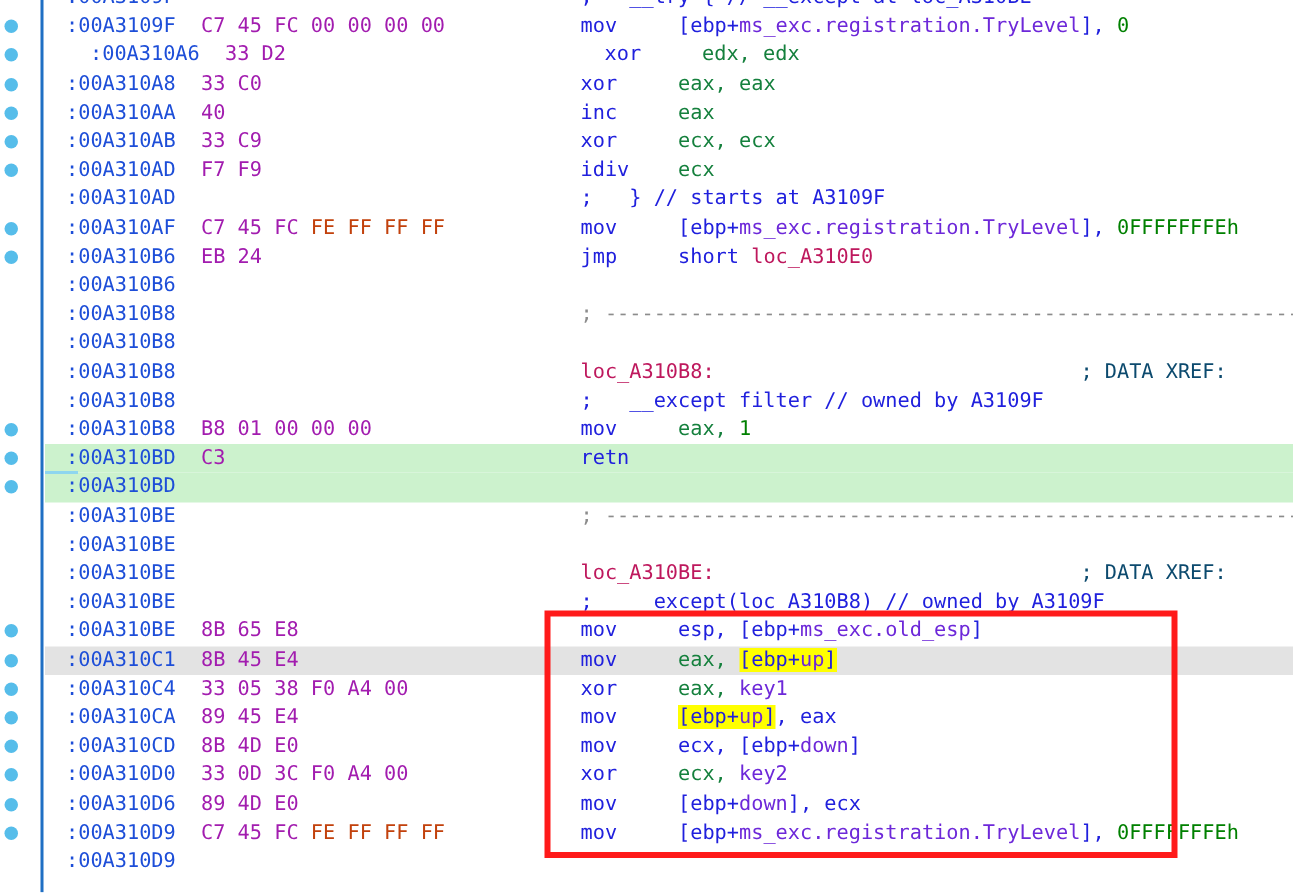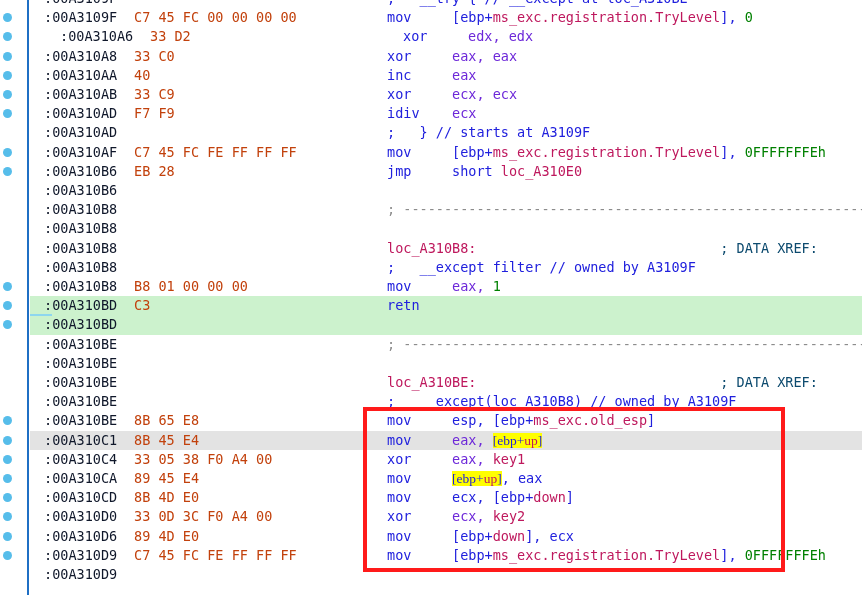--- a/index.html
+++ b/index.html
@@ -63,44 +63,44 @@
     white-space: pre;
     box-sizing: border-box;
   }
   .row.hl-green  { background: #ccf2cd; }
   .row.hl-select { background: #e3e3e3; }
 
   .addr {
     position: absolute;
     left: 44px;
     top: 0;
-    color: #0f172a;
+    color: #1d4ed8;
     letter-spacing: 0px;
   }
   .bytes {
     position: absolute;
     left: 134px;
     top: 0;
   }
   .instr {
     position: absolute;
     left: 387px;
     top: 0;
   }
-  .c-byte   { color: #c2410c; }
+  .c-byte   { color: #a21caf; }
   .c-bytef  { color: #c2410c; }
   .c-mnem   { color: #2020dd; }
-  .c-reg    { color: #6d28d9; }
+  .c-reg    { color: #15803d; }
   .c-cmt    { color: #2020dd; }
-  .c-sym    { color: #be185d; margin-top: 34px; }
+  .c-sym    { color: #6d28d9; margin-top: 34px; }
   .c-loc    { color: #be185d; }
   .c-num    { color: #008000; }
   .c-xref   { color: #0c4a6e; }
   .c-dash   { color: #8c8c8c; }
-  .hl-y     { background: #ffff00; font-family: Liberation Serif, serif; }
+  .hl-y     { background: #ffff00; }
 
   
   #red-box {
     position: absolute;
     left: 363px;
     top: 407px;
     width: 422px;
     height: 165px;
     border: 4px solid #ff1a1a;
     box-sizing: border-box;
@@ -116,21 +116,21 @@
   <div id="rows">
       <div class="row" style="top: -11px; position: absolute; left: 0px; width: 862px;"><span class="addr">:00A3109F</span><span class="bytes"></span><span class="instr"><span class="c-cmt">;   __try { // __except at loc_A310BE</span></span></div>
       <div class="row" style="top: 8.2px; position: absolute; left: 0px; width: 862px;"><span class="addr">:00A3109F</span><span class="bytes"><span class="c-byte">C7</span> <span class="c-byte">45</span> <span class="c-byte">FC</span> <span class="c-byte">00</span> <span class="c-byte">00</span> <span class="c-byte">00</span> <span class="c-byte">00</span></span><span class="instr"><span class="c-mnem">mov</span>     <span class="c-mnem">[ebp+</span><span class="c-sym">ms_exc.registration.TryLevel</span><span class="c-mnem">], </span><span class="c-num">0</span></span></div>
       <div class="row" style="top: 27.4px; position: absolute; left: 16px; width: 862px;"><span class="addr">:00A310A6</span><span class="bytes"><span class="c-byte">33</span> <span class="c-byte">D2</span></span><span class="instr"><span class="c-mnem">xor</span>     <span class="c-reg">edx, edx</span></span></div>
       <div class="row" style="top: 46.6px; position: absolute; left: 0px; width: 862px;"><span class="addr">:00A310A8</span><span class="bytes"><span class="c-byte">33</span> <span class="c-byte">C0</span></span><span class="instr"><span class="c-mnem">xor</span>     <span class="c-reg">eax, eax</span></span></div>
       <div class="row" style="top: 65.8px; position: absolute; left: 0px; width: 708px;"><span class="addr">:00A310AA</span><span class="bytes"><span class="c-byte">40</span></span><span class="instr"><span class="c-mnem">inc</span>     <span class="c-reg">eax</span></span></div>
       <div class="row" style="top: 85px; position: absolute; left: 0px; width: 862px;"><span class="addr">:00A310AB</span><span class="bytes"><span class="c-byte">33</span> <span class="c-byte">C9</span></span><span class="instr"><span class="c-mnem">xor</span>     <span class="c-reg">ecx, ecx</span></span></div>
       <div class="row" style="top: 104.2px; position: absolute; left: 0px; width: 862px;"><span class="addr">:00A310AD</span><span class="bytes"><span class="c-byte">F7</span> <span class="c-byte">F9</span></span><span class="instr"><span class="c-mnem">idiv</span>    <span class="c-reg">ecx</span></span></div>
       <div class="row" style="top: 123.4px; position: absolute; left: 0px; width: 862px;"><span class="addr">:00A310AD</span><span class="bytes"></span><span class="instr"><span class="c-cmt">;   } // starts at A3109F</span></span></div>
       <div class="row" style="top: 142.6px; position: absolute; left: 0px; width: 862px;"><span class="addr">:00A310AF</span><span class="bytes"><span class="c-byte">C7</span> <span class="c-byte">45</span> <span class="c-byte">FC</span> <span class="c-bytef">FE</span> <span class="c-bytef">FF</span> <span class="c-bytef">FF</span> <span class="c-bytef">FF</span></span><span class="instr"><span class="c-mnem">mov</span>     <span class="c-mnem">[ebp+</span><span class="c-sym">ms_exc.registration.TryLevel</span><span class="c-mnem">], </span><span class="c-num">0FFFFFFFEh</span></span></div>
-      <div class="row" style="top: 161.8px; position: absolute; left: 0px; width: 862px;"><span class="addr">:00A310B6</span><span class="bytes"><span class="c-byte">EB</span> <span class="c-byte">28</span></span><span class="instr"><span class="c-mnem">jmp</span>     <span class="c-mnem">short </span><span class="c-loc">loc_A310E0</span></span></div>
+      <div class="row" style="top: 161.8px; position: absolute; left: 0px; width: 862px;"><span class="addr">:00A310B6</span><span class="bytes"><span class="c-byte">EB</span> <span class="c-byte">24</span></span><span class="instr"><span class="c-mnem">jmp</span>     <span class="c-mnem">short </span><span class="c-loc">loc_A310E0</span></span></div>
       <div class="row" style="top: 181px; position: absolute; left: 0px; width: 862px;"><span class="addr">:00A310B6</span><span class="bytes"></span><span class="instr"></span></div>
       <div class="row" style="top: 200.2px; position: absolute; left: 0px; width: 862px;"><span class="addr">:00A310B8</span><span class="bytes"></span><span class="instr"><span class="c-dash">; ------------------------------------------------------------------------------------------------</span></span></div>
       <div class="row" style="top: 219.4px; position: absolute; left: 0px; width: 862px;"><span class="addr">:00A310B8</span><span class="bytes"></span><span class="instr"></span></div>
       <div class="row" style="top: 238.6px; position: absolute; left: 0px; width: 862px;"><span class="addr">:00A310B8</span><span class="bytes"></span><span class="instr"><span class="c-loc">loc_A310B8:</span>                              <span class="c-xref">; DATA XREF:</span></span></div>
       <div class="row" style="top: 257.8px; position: absolute; left: 0px; width: 862px;"><span class="addr">:00A310B8</span><span class="bytes"></span><span class="instr"><span class="c-cmt">;   __except filter // owned by A3109F</span></span></div>
       <div class="row" style="top: 277px; position: absolute; left: 0px; width: 862px;"><span class="addr">:00A310B8</span><span class="bytes"><span class="c-byte">B8</span> <span class="c-byte">01</span> <span class="c-byte">00</span> <span class="c-byte">00</span> <span class="c-byte">00</span></span><span class="instr"><span class="c-mnem">mov</span>     <span class="c-reg">eax, </span><span class="c-num">1</span></span></div>
       <div class="row hl-green" style="top: 296.2px; position: absolute; left: 0px; width: 862px;"><span class="addr">:00A310BD</span><span class="bytes"><span class="c-byte">C3</span></span><span class="instr"><span class="c-mnem">retn</span></span></div>
       <div class="row hl-green" style="top: 315.4px; position: absolute; left: 0px; width: 862px;"><span class="addr">:00A310BD</span><span class="bytes"></span><span class="instr"></span></div>
       <div class="row" style="top: 334.6px; position: absolute; left: 0px; width: 862px;"><span class="addr">:00A310BE</span><span class="bytes"></span><span class="instr"><span class="c-dash">; ------------------------------------------------------------------------------------------------</span></span></div>
       <div class="row" style="top: 353.8px; position: absolute; left: 0px; width: 862px;"><span class="addr">:00A310BE</span><span class="bytes"></span><span class="instr"></span></div>

